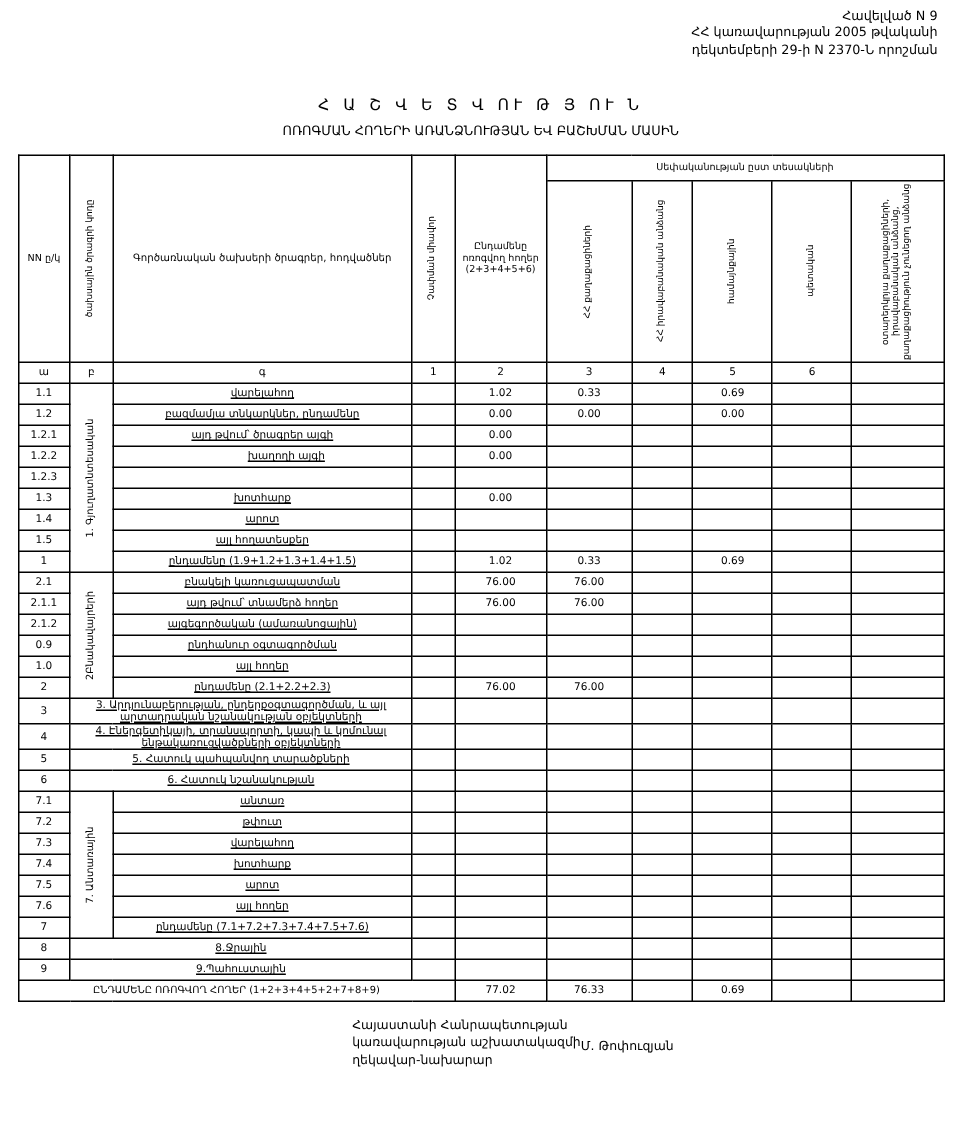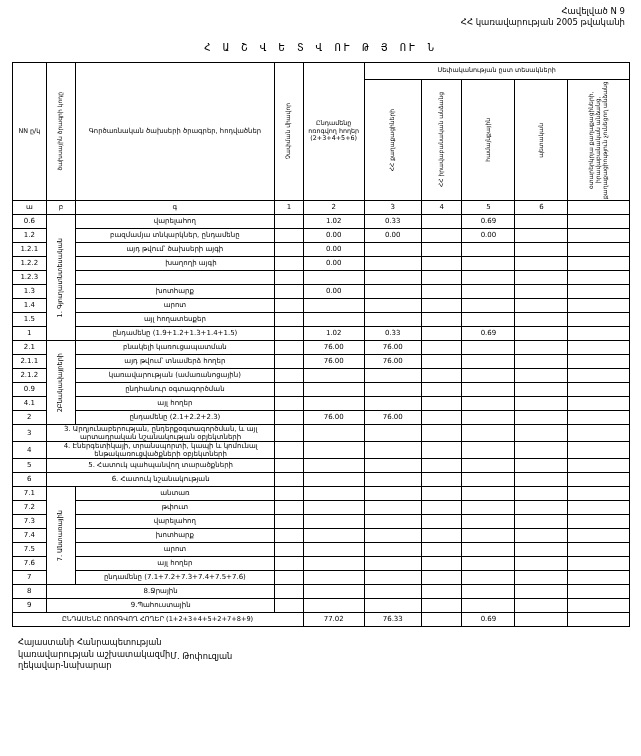--- a/index.html
+++ b/index.html
@@ -27,23 +27,22 @@
     text-align: right;
     font-size: 8.5px;
     line-height: 1.35;
     padding-right: 6px;
   }
   .doc-head div { white-space: nowrap; }
   .title-main {
     text-align: center;
     font-size: 10.5px;
     letter-spacing: 3px;
-    margin-top: 12px;
+    margin-top: 24px;
     margin-bottom: 6px;
-    font-family: Liberation Mono, monospace;
   }
   .title-sub {
     text-align: center;
     font-size: 8.6px;
     line-height: 1.45;
     margin: 0 auto 8px auto;
     width: 560px;
   }
   
   table.main {
@@ -59,20 +58,21 @@
     vertical-align: middle;
     text-align: center;
     font-weight: normal;
     height: 13px;
     overflow: hidden;
   }
   td.lbl {
     text-align: left;
     padding-left: 3px;
     font-size: 7px;
+    text-decoration: underline;
   }
   td.num {
     text-align: center;
     font-size: 7px;
   }
   
   .vert {
     writing-mode: vertical-rl;
     transform: rotate(180deg);
     white-space: nowrap;
@@ -105,40 +105,43 @@
     line-height: 1.2;
     padding: 1px;
   }
   .tall td { height: 36px; }
   .total-row td { font-size: 7px; }
   
   .footer {
     margin-top: 10px;
     padding: 0 8px;
     display: flex;
-    justify-content: flex-start;
+    justify-content: center;
     align-items: flex-start;
     font-size: 8.3px;
     line-height: 1.4;
+    margin-left: 43px;
   }
   .footer .left div { white-space: nowrap; }
   .footer .right { padding-top: 14px; white-space: nowrap; }
 </style>
 </head>
 <body>
 
 <div class="page">
 
   <div class="doc-head">
     <div>Հավելված N 9</div>
     <div>ՀՀ կառավարության 2005 թվականի</div>
+    <div>դեկտեմբերի 29-ի N 2370-Ն որոշման</div>
   </div>
 
   <div class="title-main">Հ Ա Շ Վ Ե Տ Վ ՈՒ Թ Յ ՈՒ Ն</div>
   <div class="title-sub">
+    <div>ՈՌՈԳՄԱՆ ՀՈՂԵՐԻ ԱՌԱՆՁՆՈՒԹՅԱՆ ԵՎ ԲԱՇԽՄԱՆ ՄԱՍԻՆ</div>
   </div>
 
   <table class="main">
     <colgroup>
       <col style="width:34px">
       <col style="width:28px">
       <col style="width:196px">
       <col style="width:28px">
       <col style="width:60px">
       <col style="width:56px">
@@ -208,21 +211,21 @@
         <td>3</td>
         <td>4</td>
         <td>5</td>
         <td>6</td>
         <td></td>
       </tr>
     </thead>
     <tbody>
 
       <tr>
-        <td class="num">0.6</td>
+        <td class="num">1.1</td>
         <td rowspan="9">
           <div class="vert-wrap">
               <div class="vert">1. Գյուղատնտեսական</div>
             </div>
         </td>
         <td class="lbl">վարելահող</td>
         <td class="num"></td>
         <td class="num">1.02</td>
         <td class="num">0.33</td>
         <td class="num"></td>
@@ -236,21 +239,21 @@
         <td class="num"></td>
         <td class="num">0.00</td>
         <td class="num">0.00</td>
         <td class="num"></td>
         <td class="num">0.00</td>
         <td class="num"></td>
         <td class="num"></td>
       </tr>
       <tr>
         <td class="num">1.2.1</td>
-        <td class="lbl">այդ թվում՝        ծախսերի այգի</td>
+        <td class="lbl">այդ թվում՝        ծրագրեր այգի</td>
         <td class="num"></td>
         <td class="num">0.00</td>
         <td class="num"></td>
         <td class="num"></td>
         <td class="num"></td>
         <td class="num"></td>
         <td class="num"></td>
       </tr>
       <tr>
         <td class="num">1.2.2</td>
@@ -341,42 +344,42 @@
         <td class="num"></td>
         <td class="num">76.00</td>
         <td class="num">76.00</td>
         <td class="num"></td>
         <td class="num"></td>
         <td class="num"></td>
         <td class="num"></td>
       </tr>
       <tr>
         <td class="num">2.1.2</td>
-        <td class="lbl">կառավարության (ամառանոցային)</td>
+        <td class="lbl">այգեգործական (ամառանոցային)</td>
         <td class="num"></td>
         <td class="num"></td>
         <td class="num"></td>
         <td class="num"></td>
         <td class="num"></td>
         <td class="num"></td>
         <td class="num"></td>
       </tr>
       <tr>
         <td class="num">0.9</td>
         <td class="lbl">ընդհանուր օգտագործման</td>
         <td class="num"></td>
         <td class="num"></td>
         <td class="num"></td>
         <td class="num"></td>
         <td class="num"></td>
         <td class="num"></td>
         <td class="num"></td>
       </tr>
       <tr>
-        <td class="num">4.1</td>
+        <td class="num">1.0</td>
         <td class="lbl">այլ հողեր</td>
         <td class="num"></td>
         <td class="num"></td>
         <td class="num"></td>
         <td class="num"></td>
         <td class="num"></td>
         <td class="num"></td>
         <td class="num"></td>
       </tr>
       <tr>

